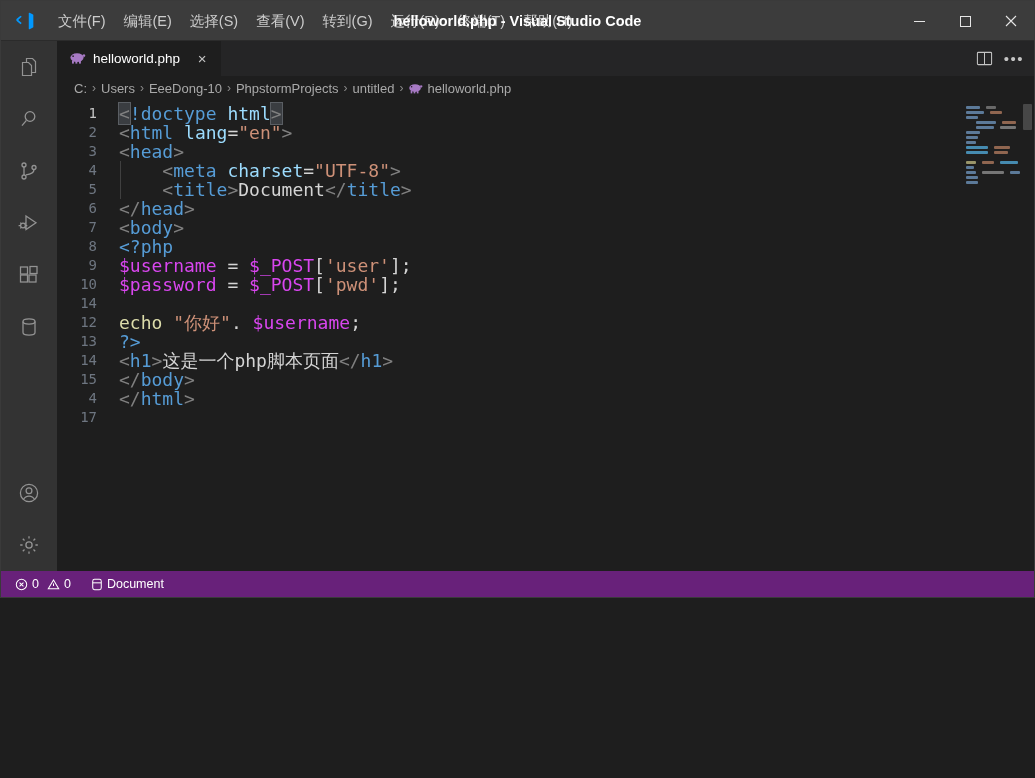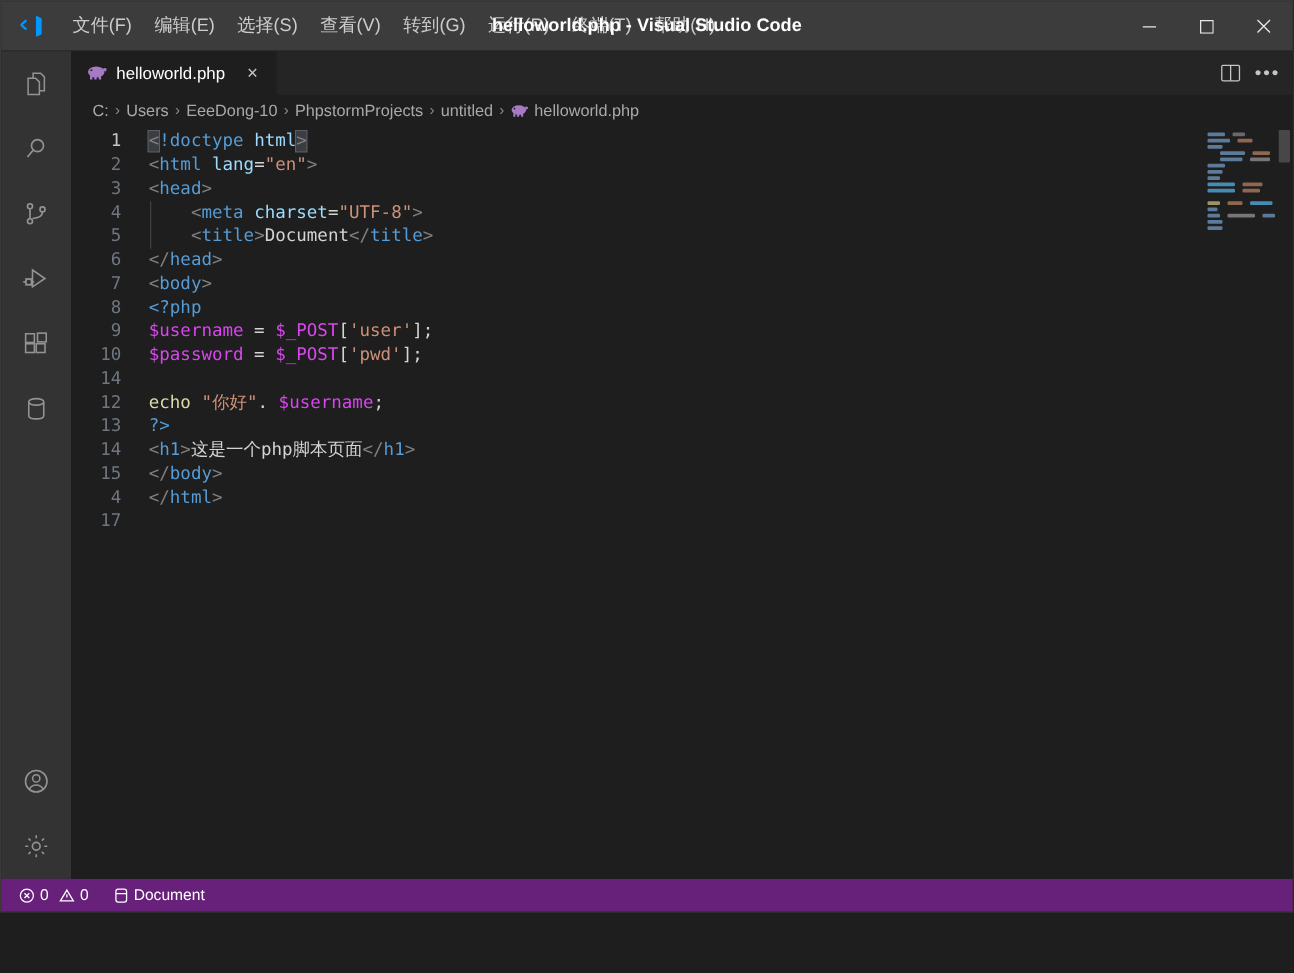--- a/index.html
+++ b/index.html
@@ -3,21 +3,21 @@
 <meta charset="utf-8">
 <style>
   * { box-sizing: border-box; margin: 0; padding: 0; }
   html, body {
     width: 1035px; height: 778px;
     background: #1e1e1e;
     font-family: "Liberation Sans", "DejaVu Sans", sans-serif;
     overflow: hidden;
   }
   #app {
-    width: 1035px; height: 730px;
+    width: 1035px; height: 598px;
     position: relative;
     display: flex; flex-direction: column;
     background: #1e1e1e;
     border: 1px solid #3a3a3a;
   }
 
   
   .titlebar {
     height: 40px; flex: 0 0 40px;
     background: #3c3c3c;
@@ -157,21 +157,21 @@
     color: #6e7681;
     user-select: none;
   }
   .gutter .ln { padding-right: 22px; height: 19px; }
   .gutter .ln.active { color: #c6c6c6; }
 
   .code {
     flex: 1 1 auto; min-width: 0;
     padding-top: 4px;
     font-family: "DejaVu Sans Mono", "Liberation Mono", monospace;
-    font-size: 14px;
+    font-size: 18px;
     line-height: 19px;
     white-space: pre;
     position: relative;
   }
   .code .cl { height: 19px; position: relative; }
   .indent-guide {
     position: absolute;
     left: 0px; top: 0; bottom: 0;
     border-left: 1px solid #404040;
   }

